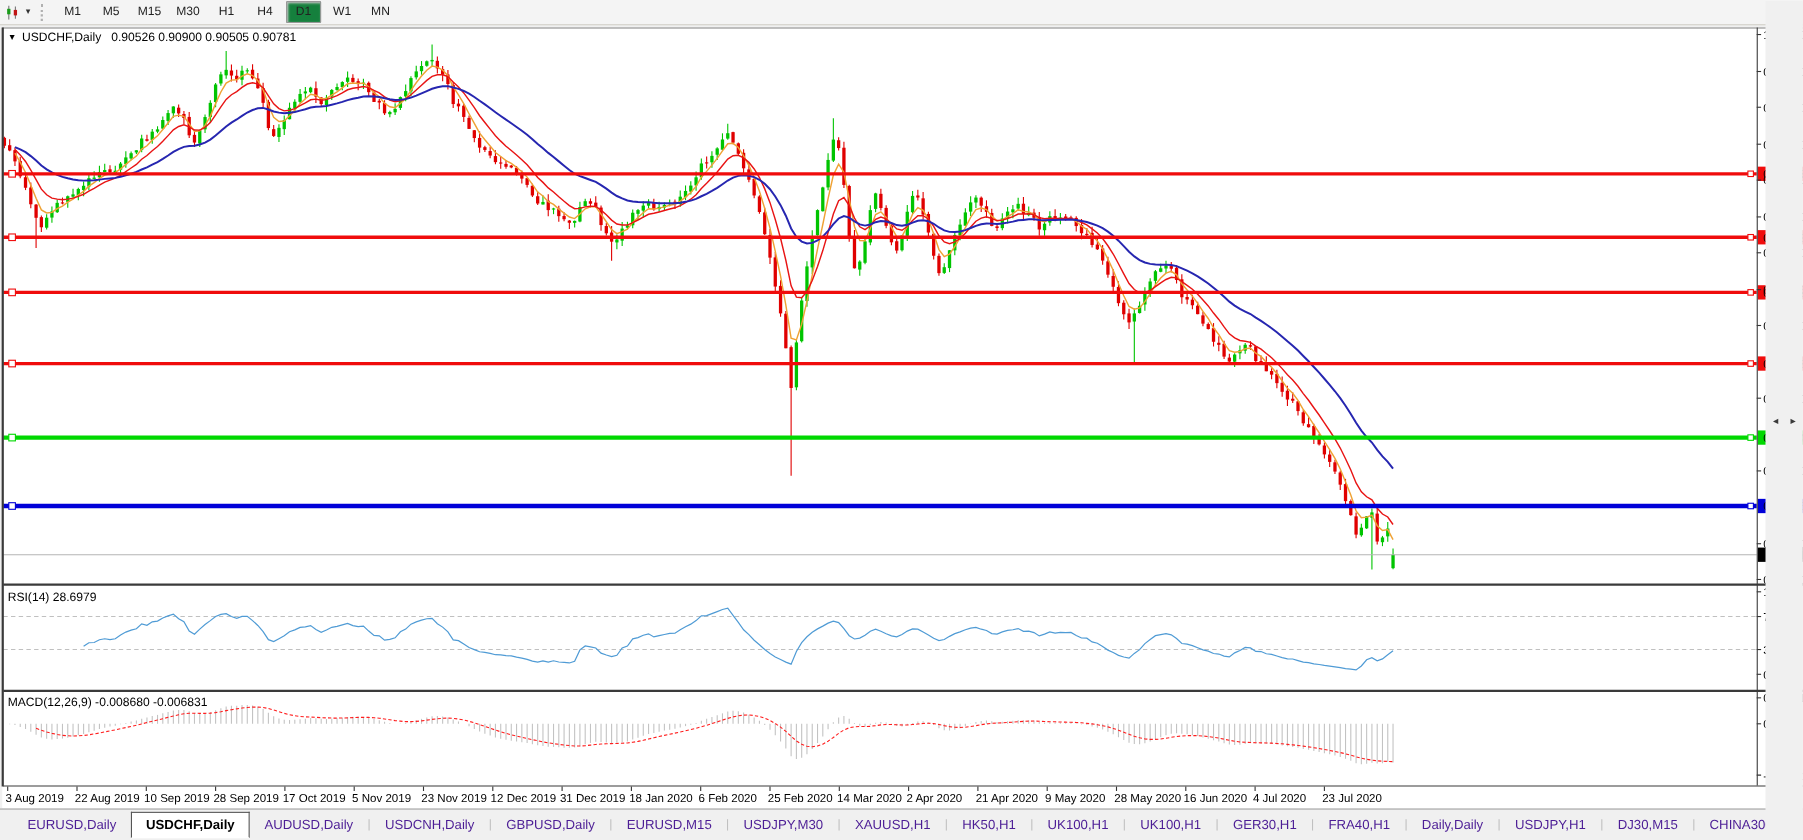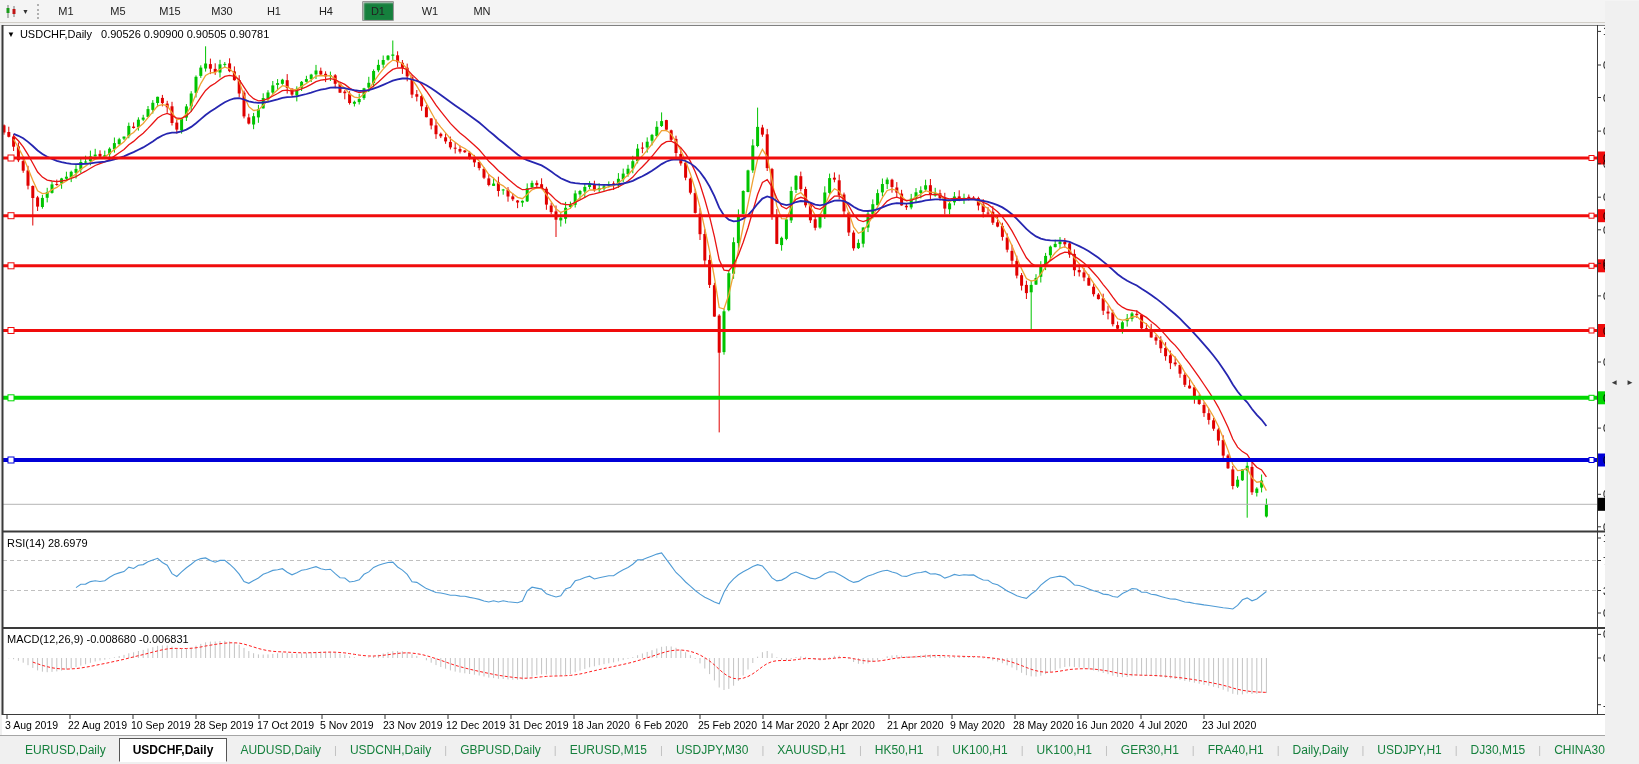--- a/index.html
+++ b/index.html
@@ -3,36 +3,36 @@
 <meta charset="utf-8">
 <style>
   html,body{margin:0;padding:0}
   body{width:1639px;height:764px;position:relative;background:#f0f0f0;overflow:hidden;
        font-family:"Liberation Sans",sans-serif}
   .toolbar{position:absolute;top:0;left:0;width:1639px;height:23px;background:#f4f4f4;
            border-bottom:1px solid #d2cfc8;display:flex;align-items:center;padding-left:5px;box-sizing:border-box;z-index:5}
   .tool-icon{display:inline-flex;align-items:center;margin-right:1px}
   .caret{font-size:7px;color:#333;margin:0 4px 0 1px}
   .grip{width:3px;height:15px;border-left:2px dotted #b0b0b0;margin:0 8px 0 4px}
-  .tf-wrap{display:flex;gap:20px}
+  .tf-wrap{display:flex;gap:3px}
   .tf-btn{min-width:22px;height:18px;line-height:18px;text-align:center;font-size:11px;color:#222;
           padding:0 4px;border:1px solid transparent;border-radius:1px}
   .tf-btn.active{background:#15803d;border:1px solid #979797;box-shadow:inset 1px 1px 2px #c8c8c8}
   #chart-svg{position:absolute;top:0;left:0;z-index:1}
   #chart-svg text{font-family:"Liberation Sans",sans-serif;fill:#000}
   .overlay-label{position:absolute;font-size:11px;color:#000;white-space:pre;z-index:3}
   .title-overlay{top:28px;left:7px}
   .title-overlay .marker{font-size:8px;vertical-align:1px;margin-right:5px}
   .title-overlay .ohlc{margin-left:9px}
   .rsi-overlay{top:537px;left:7px}
   .macd-overlay{top:633px;left:7px}
   .tabbar{position:absolute;left:0;bottom:0;width:1639px;height:29px;background:#f0f0f0;
           border-top:1px solid #a5a5a5;display:flex;align-items:center;overflow:hidden;
           padding-left:12px;box-sizing:border-box;z-index:5}
-  .tab{font-size:12px;color:#15803d;padding:4px 13px;white-space:nowrap;cursor:default}
+  .tab{font-size:12px;color:#4c1d95;padding:4px 13px;white-space:nowrap;cursor:default}
   .tab.active{background:#fff;border:1px solid #555;border-bottom:1px solid #fff;color:#000;
               font-weight:bold;margin-top:-1px}
   .tabdiv{color:#bdbdbd;font-size:11px}
   .tab-arrows{position:absolute;right:0;top:1px;bottom:0;display:flex;align-items:center;
               background:#f0f0f0;padding:0 5px;gap:8px;z-index:6}
   .arrow-btn{font-size:8px;color:#3a3a3a}
 </style>
 </head>
 <body>
 

